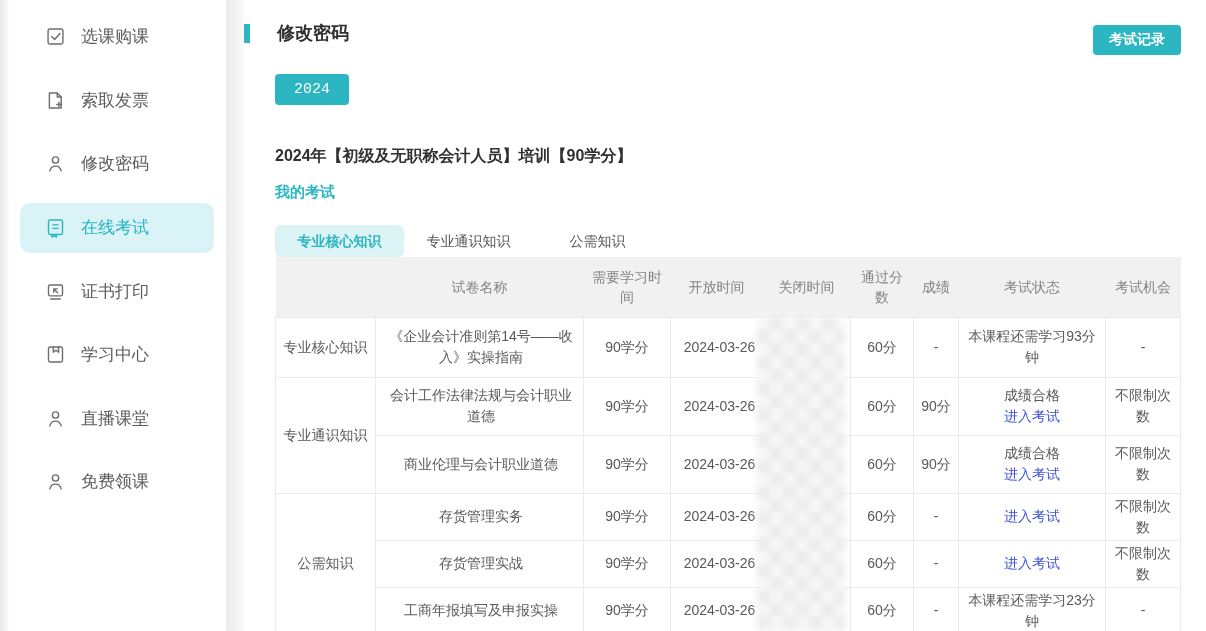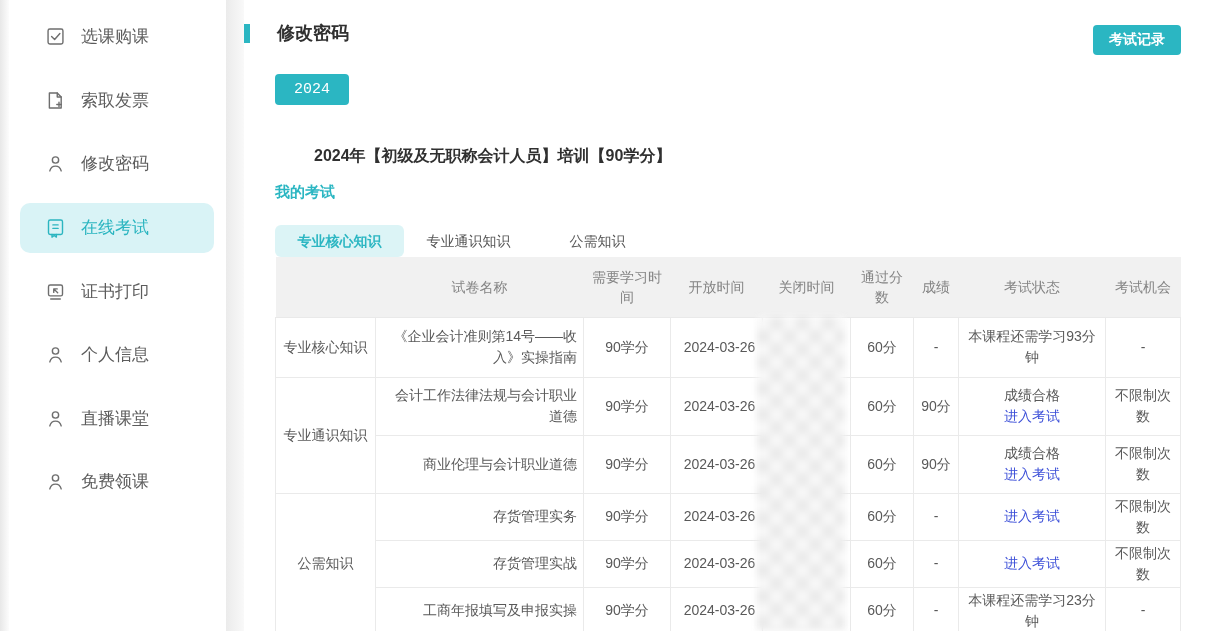--- a/index.html
+++ b/index.html
@@ -33,36 +33,36 @@
   
   .accent-bar { position:absolute; left:244px; top:24px; width:6px; height:19px; }
   .page-title { position:absolute; left:277px; top:21px; font-size:18px; font-weight:bold; color:#303030; }
   .btn { color:#fff; border:none; border-radius:4px; display:flex;
     align-items:center; justify-content:center; cursor:pointer;
     font-family:Liberation Mono, monospace; }
   .records-btn { position:absolute; left:1093px; top:25px; width:88px; height:30px;
     font-size:14px; font-weight:600; }
   .year-btn { position:absolute; left:275px; top:74px; width:74px; height:31px; font-size:15px; }
 
-  .course-title { position:absolute; left:275px; top:146px; font-size:16px; font-weight:bold; color:#303030;margin-left:39px; }
+  .course-title { position:absolute; left:275px; top:146px; font-size:16px; font-weight:bold; color:#303030; }
   .my-exam { position:absolute; left:275px; top:183px; font-size:15px; font-weight:bold; }
 
   
   .tabs { position:absolute; left:275px; top:225px; display:flex; }
   .tab { width:129px; height:32px; line-height:32px; text-align:center;
     font-size:14px; color:#555; cursor:pointer; border-radius:6px; }
   .tab.active { font-weight:bold; }
 
   
   .table-wrap { position:absolute; left:275px; top:257px; width:905px; }
   table { width:905px; border-collapse:collapse; table-layout:fixed; font-size:14px; color:#595959; }
   thead th { background:#f1f1f1; color:#848484; font-weight:normal; font-size:14px;
     height:60px; border-bottom:1px solid #e9e9e9; padding:0 4px; line-height:20px; }
   tbody td { border:1px solid #eaeaea; text-align:center; padding:2px 4px; line-height:21px; }
-  tbody td.name-cell { text-align:right; padding-left:9px; padding-right:6px; }
+  tbody td.name-cell { text-align:center; padding-left:9px; padding-right:6px; }
   tbody td.open-cell { text-align:center; padding-left:10px; }
   tbody tr:nth-child(1) { height:60px; }
   tbody tr:nth-child(2) { height:58px; }
   tbody tr:nth-child(3) { height:58px; }
   tbody tr:nth-child(4) { height:39px; }
   tbody tr:nth-child(5) { height:39px; }
   tbody tr:nth-child(6) { height:39px; }
   .status-line { display:block;text-align:center; }
   .status-link { color:#3d50d8; cursor:pointer; }
 
@@ -134,25 +134,25 @@
               <line x1="6.5" y1="20.5" x2="17.5" y2="20.5"></line>
             </svg>
           </span>
           <span>证书打印</span>
         </div>
       </li>
       <li class="side-item">
         <div class="side-pill">
           <span class="side-icon">
             <svg viewBox="0 0 24 24">
-              <circle cx="12" cy="8" r="3.6"></circle>
-              <path d="M5.5 20.5c1-4 4-5.5 6.5-5.5s5.5 1.5 6.5 5.5"></path>
-            </svg>
-          </span>
-          <span>个人信息</span>
+              <rect x="4" y="3.5" width="16" height="17" rx="2"></rect>
+              <path d="M9.5 3.5v6l3-2.4 3 2.4v-6"></path>
+            </svg>
+          </span>
+          <span>学习中心</span>
         </div>
       </li>
       <li class="side-item">
         <div class="side-pill">
           <span class="side-icon">
             <svg viewBox="0 0 24 24">
               <circle cx="12" cy="8" r="3.6"></circle>
               <path d="M5.5 20.5c1-4 4-5.5 6.5-5.5s5.5 1.5 6.5 5.5"></path>
             </svg>
           </span>

